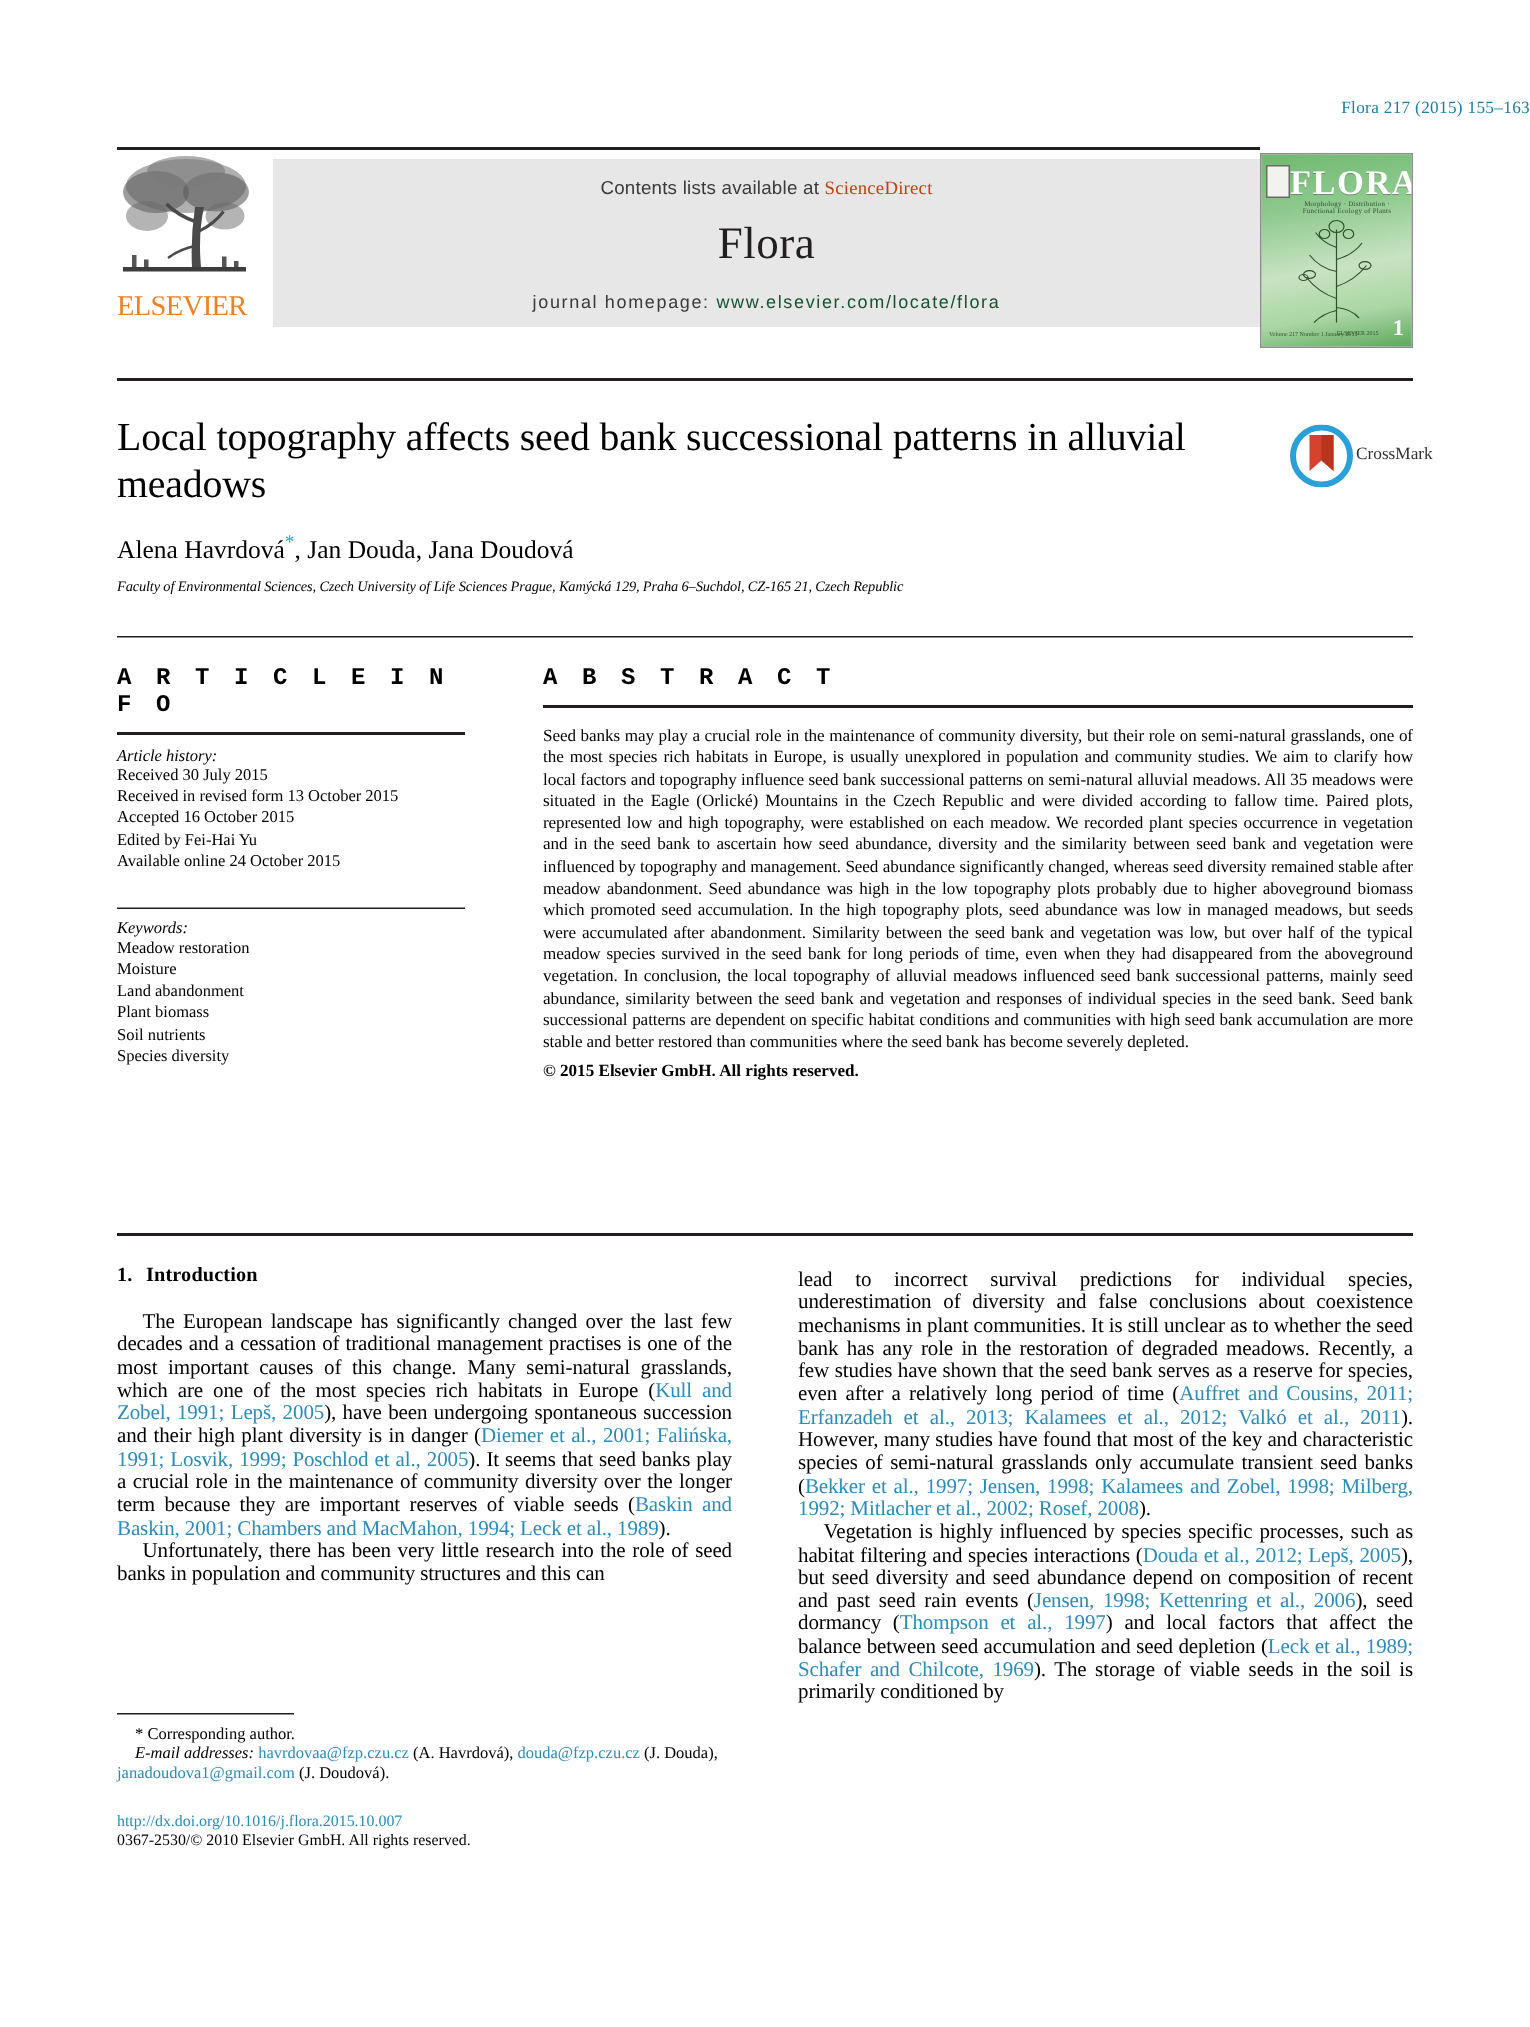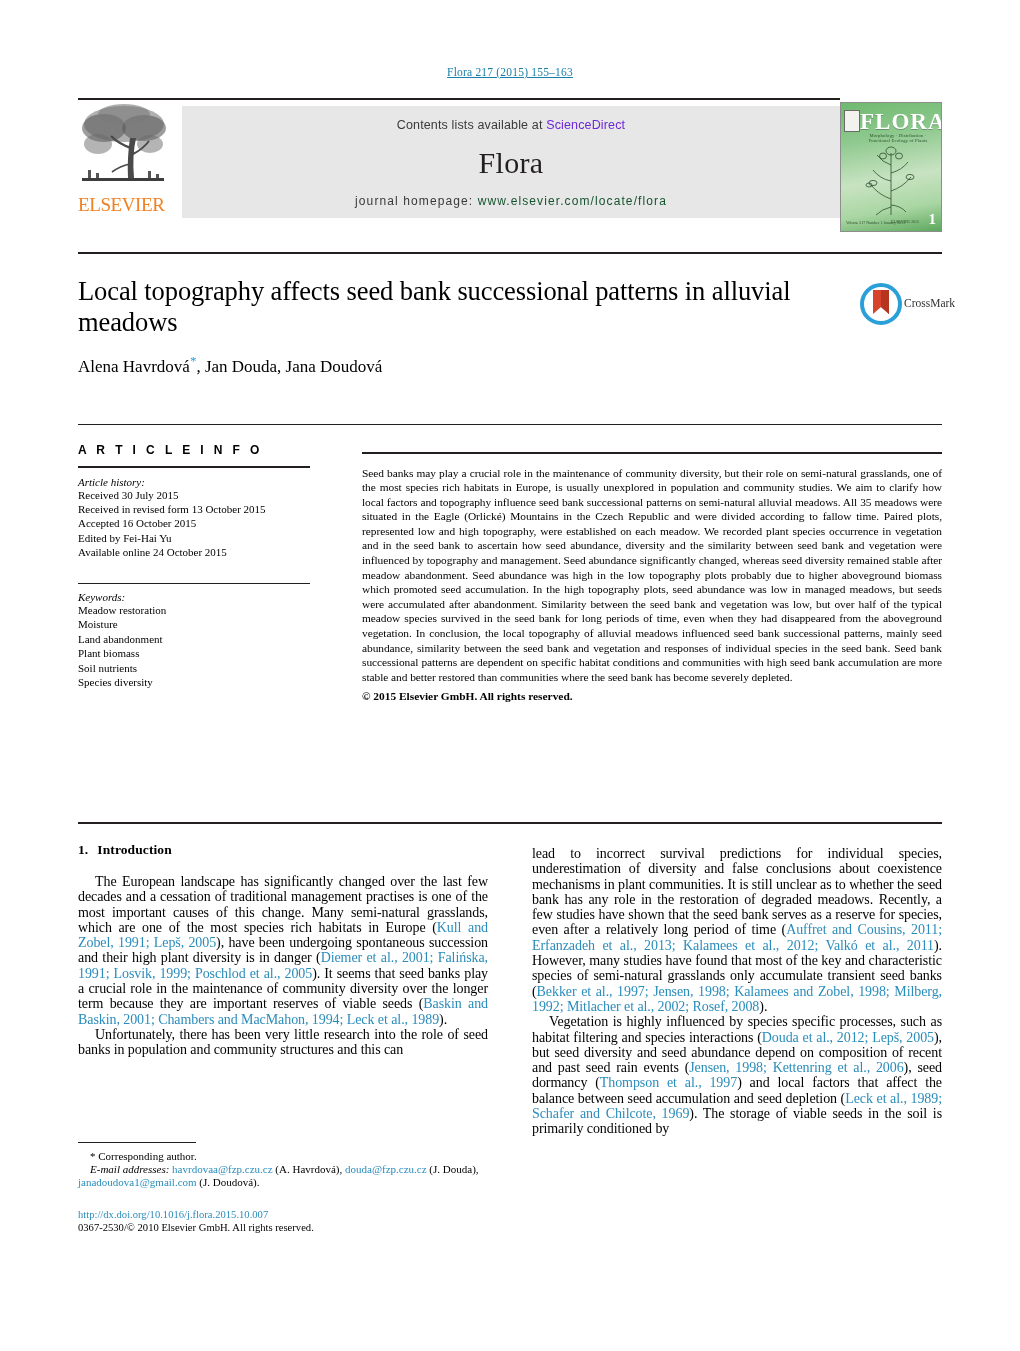--- a/index.html
+++ b/index.html
@@ -21,26 +21,25 @@
     height: 1351px;
     overflow: hidden;
   }
 
   
   .running-head {
     position: absolute;
     top: 66px;
     left: 0;
     width: 1020px;
-    text-align: center;
+    text-align: right;
     font-size: 11.5px;
     color: #1a7fa8;
     letter-spacing: .2px;
     font-family: "Liberation Serif", serif;
-    text-decoration: underline;
   }
 
   
   .masthead {
     position: absolute;
     left: 78px;
     top: 98px;
     width: 864px;
     height: 130px;
   }
@@ -82,21 +81,21 @@
   }
   .band-line1 {
     position: absolute;
     top: 12px; left: 0; width: 100%;
     text-align: center;
     font-family: "Liberation Sans", sans-serif;
     font-size: 12.5px;
     color: #3a3a3a;
     letter-spacing: .15px;
   }
-  .band-line1 .sd { color: #6d28d9; }
+  .band-line1 .sd { color: #c2410c; font-family: Liberation Serif, serif; }
   .band-title {
     position: absolute;
     top: 40px; left: 0; width: 100%;
     text-align: center;
     font-family: "Liberation Serif", serif;
     font-size: 30px;
     color: #231f20;
     letter-spacing: .3px;
   }
   .band-line3 {
@@ -238,22 +237,22 @@
     top: 443px;
     width: 232px;
   }
   .col-abs {
     position: absolute;
     left: 362px;
     top: 443px;
     width: 580px;
   }
   .sec-label {
-    font-family: Liberation Sans, sans-serif;
-    font-size: 12px;
+    font-family: Liberation Mono, monospace;
+    font-size: 16px;
     font-weight: bold;
     letter-spacing: 3.4px;
     color: #000;
   }
   .thin-rule {
     height: 1.5px;
     background: #231f20;
     margin-top: 9px;
   }
   .hist-title {
@@ -450,20 +449,21 @@
   </div>
 
   <div class="title-rule"></div>
 
   <div class="article-title">Local topography affects seed bank successional patterns in alluvial meadows</div>
 
   <div class="authors">
     <span>Alena Havrdová<span class="star">*</span>, Jan Douda, Jana Doudová</span>
   </div>
 
+  <div class="affiliation">Faculty of Environmental Sciences, Czech University of Life Sciences Prague, Kamýcká 129, Praha 6–Suchdol, CZ-165 21, Czech Republic</div>
 
   <div class="crossmark">
     <svg width="42" height="42" viewBox="0 0 42 42">
       <circle cx="21" cy="21" r="19" fill="none" stroke="#2b9fd8" stroke-width="4"></circle>
       <path d="M13 7 h16 v24 l-8 -7 -8 7 z" fill="#d6422b"></path>
       <path d="M21 7 h8 v24 l-8 -7 z" fill="#b5351f"></path>
     </svg>
     <div class="crossmark-label">CrossMark</div>
   </div>
 
@@ -487,20 +487,21 @@
       <div class="kw-line">Meadow restoration</div>
       <div class="kw-line">Moisture</div>
       <div class="kw-line">Land abandonment</div>
       <div class="kw-line">Plant biomass</div>
       <div class="kw-line">Soil nutrients</div>
       <div class="kw-line">Species diversity</div>
     </div>
   </div>
 
   <div class="col-abs">
+    <div class="sec-label">A B S T R A C T</div>
     <div class="thin-rule"></div>
     <div class="abstract-body">Seed banks may play a crucial role in the maintenance of community diversity, but their role on semi-natural grasslands, one of the most species rich habitats in Europe, is usually unexplored in population and community studies. We aim to clarify how local factors and topography influence seed bank successional patterns on semi-natural alluvial meadows. All 35 meadows were situated in the Eagle (Orlické) Mountains in the Czech Republic and were divided according to fallow time. Paired plots, represented low and high topography, were established on each meadow. We recorded plant species occurrence in vegetation and in the seed bank to ascertain how seed abundance, diversity and the similarity between seed bank and vegetation were influenced by topography and management. Seed abundance significantly changed, whereas seed diversity remained stable after meadow abandonment. Seed abundance was high in the low topography plots probably due to higher aboveground biomass which promoted seed accumulation. In the high topography plots, seed abundance was low in managed meadows, but seeds were accumulated after abandonment. Similarity between the seed bank and vegetation was low, but over half of the typical meadow species survived in the seed bank for long periods of time, even when they had disappeared from the aboveground vegetation. In conclusion, the local topography of alluvial meadows influenced seed bank successional patterns, mainly seed abundance, similarity between the seed bank and vegetation and responses of individual species in the seed bank. Seed bank successional patterns are dependent on specific habitat conditions and communities with high seed bank accumulation are more stable and better restored than communities where the seed bank has become severely depleted.</div>
     <div class="abstract-copy">© 2015 Elsevier GmbH. All rights reserved.</div>
   </div>
 
   <div class="infoabs-rule-bot"></div>
 
   <div class="body-col-left">
     <div class="h1">
       <span class="num">1.</span><span>Introduction</span>

